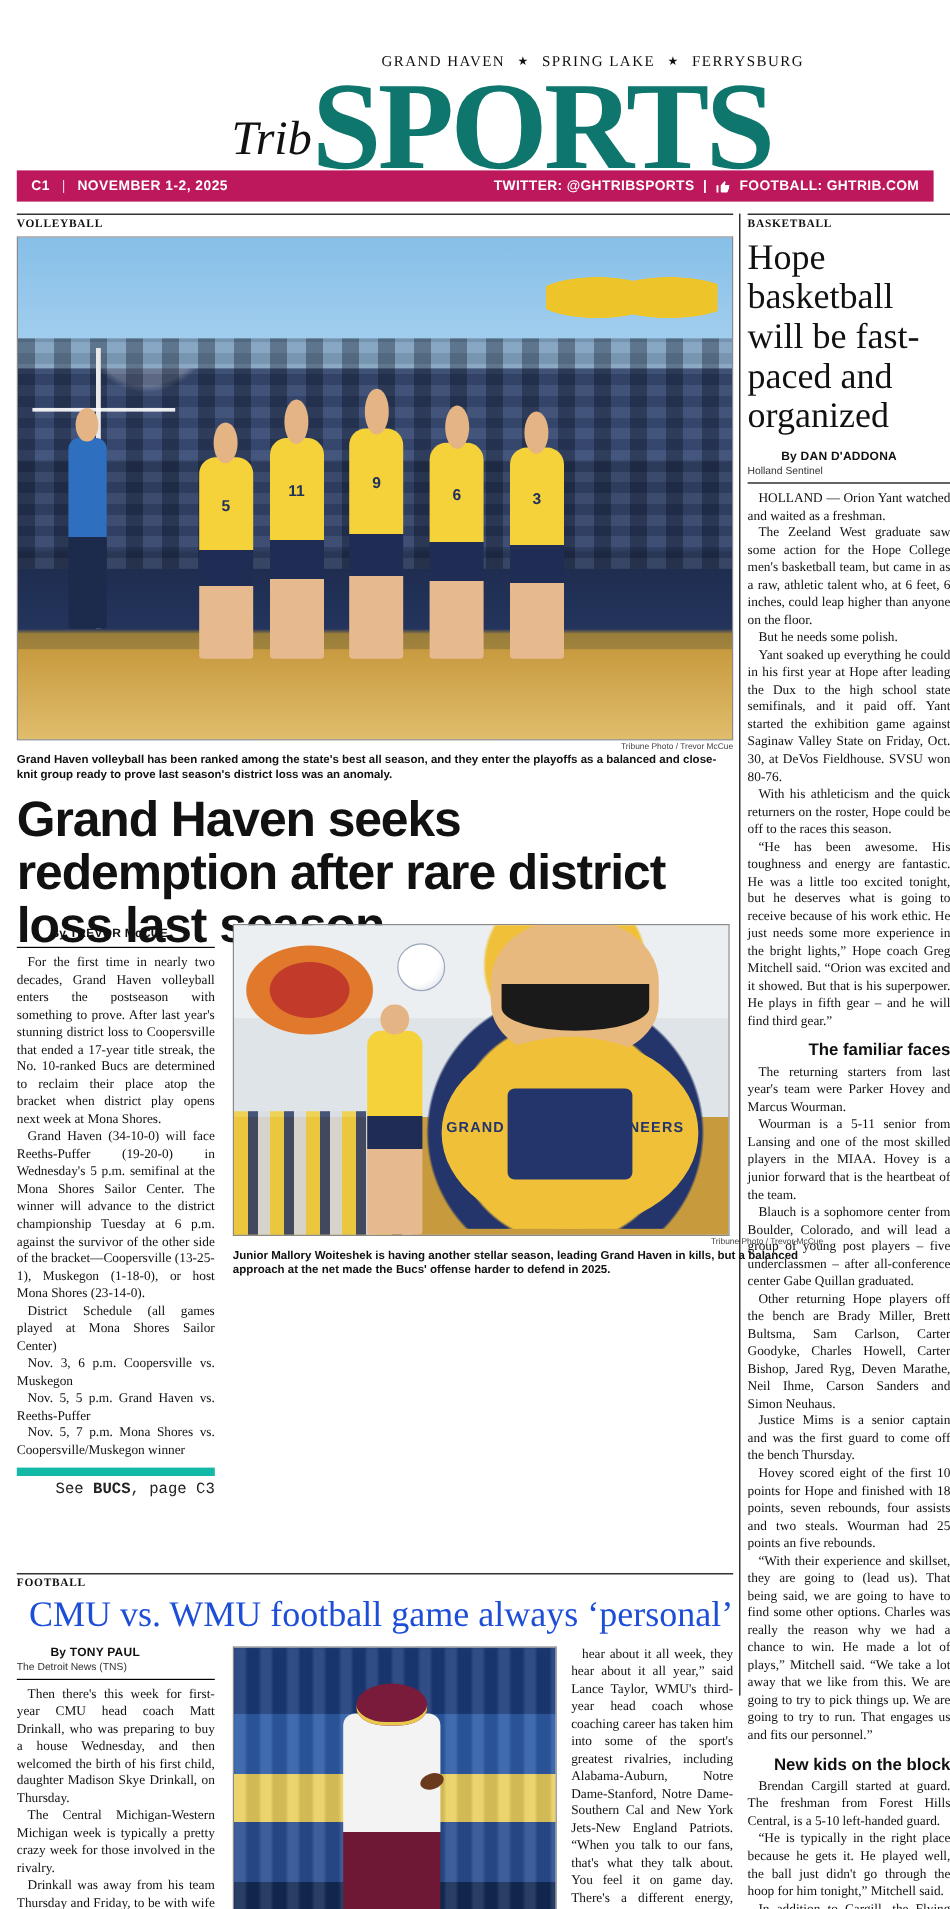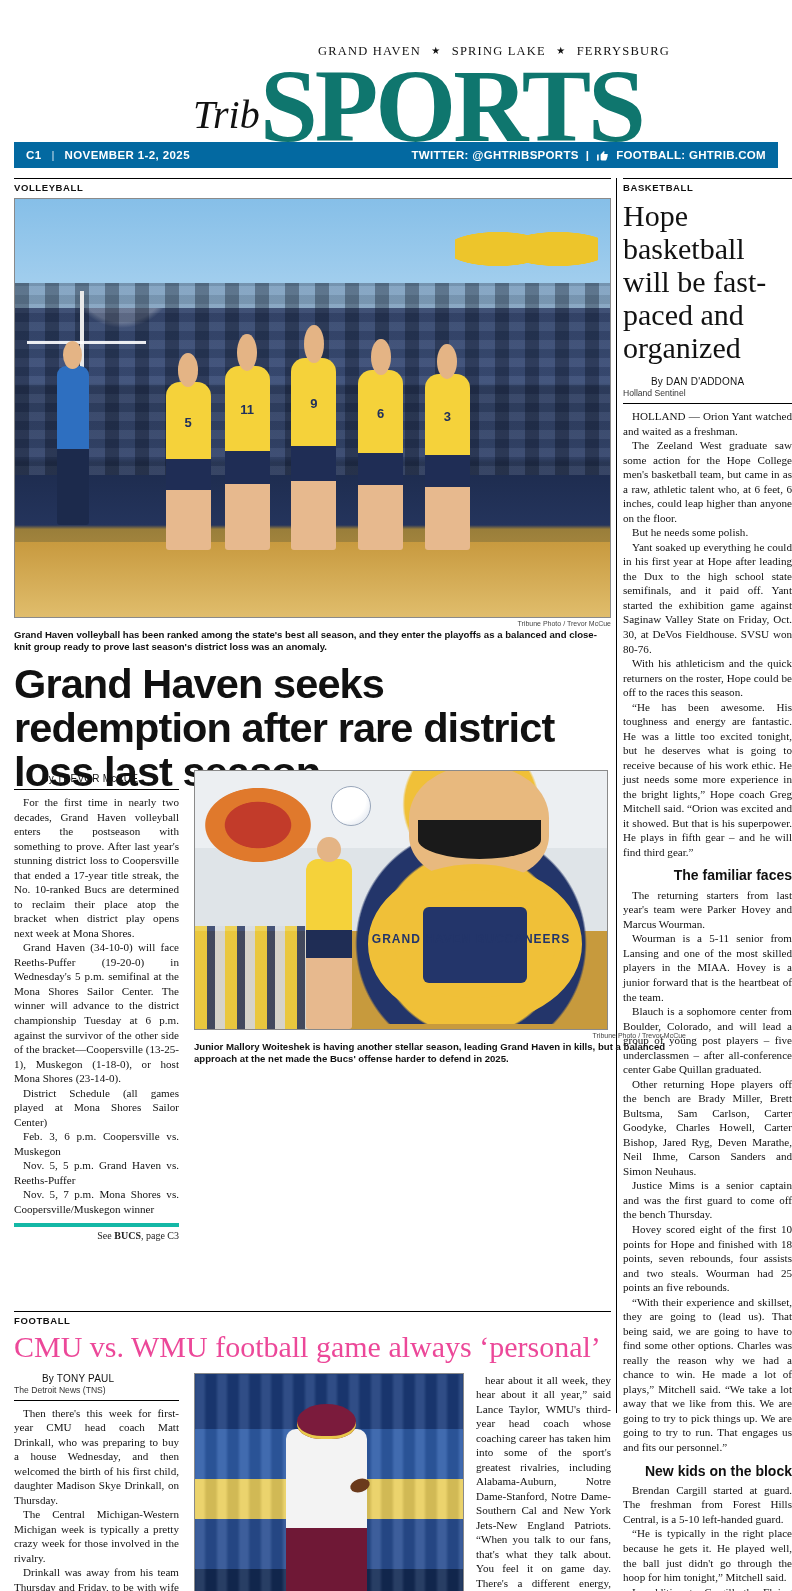--- a/index.html
+++ b/index.html
@@ -31,37 +31,37 @@
   .mh-sports{
     position:absolute;left:260px;top:28px;
     font-family:"Liberation Serif", serif;
     font-weight:bold;font-size:104px;line-height:1;
     letter-spacing:-3px;color:#0f766e;margin-top:26px;
   }
 
   
   .redbar{
     position:absolute;left:14px;top:142px;width:764px;height:26px;
-    background:#0369a1;color:#fff;
+    background:#be185d;color:#fff;
     font-family:"Liberation Sans", sans-serif;
     font-weight:bold;font-size:11.5px;
     display:flex;align-items:center;
   }
   .redbar .page-num{padding-left:12px;letter-spacing:.4px;}
   .redbar .sep{padding:0 10px;opacity:.8;font-weight:normal;}
   .redbar .date{letter-spacing:.4px;}
   .redbar .social{margin-left:auto;padding-right:12px;display:flex;align-items:center;gap:7px;letter-spacing:.3px;}
   .fb-thumb{display:inline-block;width:13px;height:13px;position:relative;}
   .fb-thumb svg{display:block;}
 
   
   .body-wrap{position:absolute;left:14px;top:178px;width:764px;}
   .rule-top{border-top:1.5px solid #000;}
   .kicker{
-    font-family:Liberation Sans, sans-serif;
+    font-family:Liberation Serif, serif;
     font-weight:bold;font-size:9.5px;letter-spacing:.6px;
     text-transform:uppercase;margin:3px 0 5px 0;
   }
 
   .left-col{position:absolute;left:0;top:0;width:597px;}
   .right-col{position:absolute;left:609px;top:0;width:169px;}
   .vrule{
     position:absolute;left:602px;top:0;width:0;height:1235px;
     border-left:1px solid #000;
   }
@@ -212,28 +212,29 @@
     font-family:"Liberation Sans", sans-serif;
     font-weight:bold;font-size:41.5px;line-height:1.06;
     letter-spacing:-.9px;margin:8px 0 10px 0;color:#111;
   }
   .hl-hope{
     font-family:"Liberation Serif", serif;
     font-size:30px;line-height:1.1;margin:6px 0 12px 0;color:#111;
   }
   .hl-fb{
     font-family:"Liberation Serif", serif;
-    font-size:30px;line-height:1.05;margin:4px 0 10px 0;color:#ec4899;
+    font-size:30px;line-height:1.05;margin:4px 0 10px 0;color:#1d4ed8;
     white-space:nowrap;
+    text-align:right;
   }
 
   
   .byline{
     font-family:"Liberation Sans", sans-serif;
-    font-weight:normal;font-size:10px;letter-spacing:.2px;color:#111;padding-left:28px;
+    font-weight:bold;font-size:10px;letter-spacing:.2px;color:#111;padding-left:28px;
   }
   .byline-src{
     font-family:"Liberation Sans", sans-serif;
     font-size:8.6px;color:#333;margin-top:1px;
   }
   .byline-rule{border-bottom:1px solid #000;margin:5px 0 5px 0;}
 
   
   .story{
     font-family:"Liberation Serif", serif;
@@ -242,23 +243,23 @@
     -webkit-hyphens:auto;hyphens:auto;
     color:#111;
   }
   .story p{margin:0;text-indent:9px;}
   .subhead{
     font-family:"Liberation Sans", sans-serif;
     font-weight:bold;font-size:14px;text-align:right;
     margin:7px 0 3px 0;text-indent:0;
   }
   .jumpline{
-    font-family:Liberation Serif, serif;
-    font-size:10px;text-align:right;color:#222;
-    border-top:4px solid #14b8a6;margin-top:7px;padding-top:3px;
+    font-family:Liberation Mono, monospace;
+    font-size:13px;text-align:right;color:#222;
+    border-top:7px solid #14b8a6;margin-top:7px;padding-top:3px;
   }
   .jumpline b{font-weight:bold;}
 
   
   .vb-left{position:absolute;left:0;top:595px;width:165px;}
   .vb-right{position:absolute;left:180px;top:592px;width:492px;}
 
   .fb-sec{position:absolute;left:0;top:1133px;width:597px;}
   .fb-cols{position:relative;height:300px;}
   .fb-c1{position:absolute;left:0;top:0;width:165px;}
@@ -340,21 +341,21 @@
         <div class="hl-vb">Grand Haven seeks redemption after rare district loss last season</div>
       </div>
 
       <div class="vb-left">
         <div class="byline">By TREVOR McCUE</div>
         <div class="byline-rule"></div>
         <div class="story">
           <p>For the first time in nearly two decades, Grand Haven volleyball enters the postseason with something to prove. After last year's stunning district loss to Coopersville that ended a 17-year title streak, the No. 10-ranked Bucs are determined to reclaim their place atop the bracket when district play opens next week at Mona Shores.</p>
           <p>Grand Haven (34-10-0) will face Reeths-Puffer (19-20-0) in Wednesday's 5 p.m. semifinal at the Mona Shores Sailor Center. The winner will advance to the district championship Tuesday at 6 p.m. against the survivor of the other side of the bracket—Coopersville (13-25-1), Muskegon (1-18-0), or host Mona Shores (23-14-0).</p>
           <p>District Schedule (all games played at Mona Shores Sailor Center)</p>
-          <p>Feb. 3, 6 p.m. Coopersville vs. Muskegon</p>
+          <p>Nov. 3, 6 p.m. Coopersville vs. Muskegon</p>
           <p>Nov. 5, 5 p.m. Grand Haven vs. Reeths-Puffer</p>
           <p>Nov. 5, 7 p.m. Mona Shores vs. Coopersville/Muskegon winner</p>
         </div>
         <div class="jumpline">
           <span>See </span><b>BUCS</b><span>, page C3</span>
         </div>
       </div>
 
       <div class="vb-right">
         <div class="photo masc-photo">

